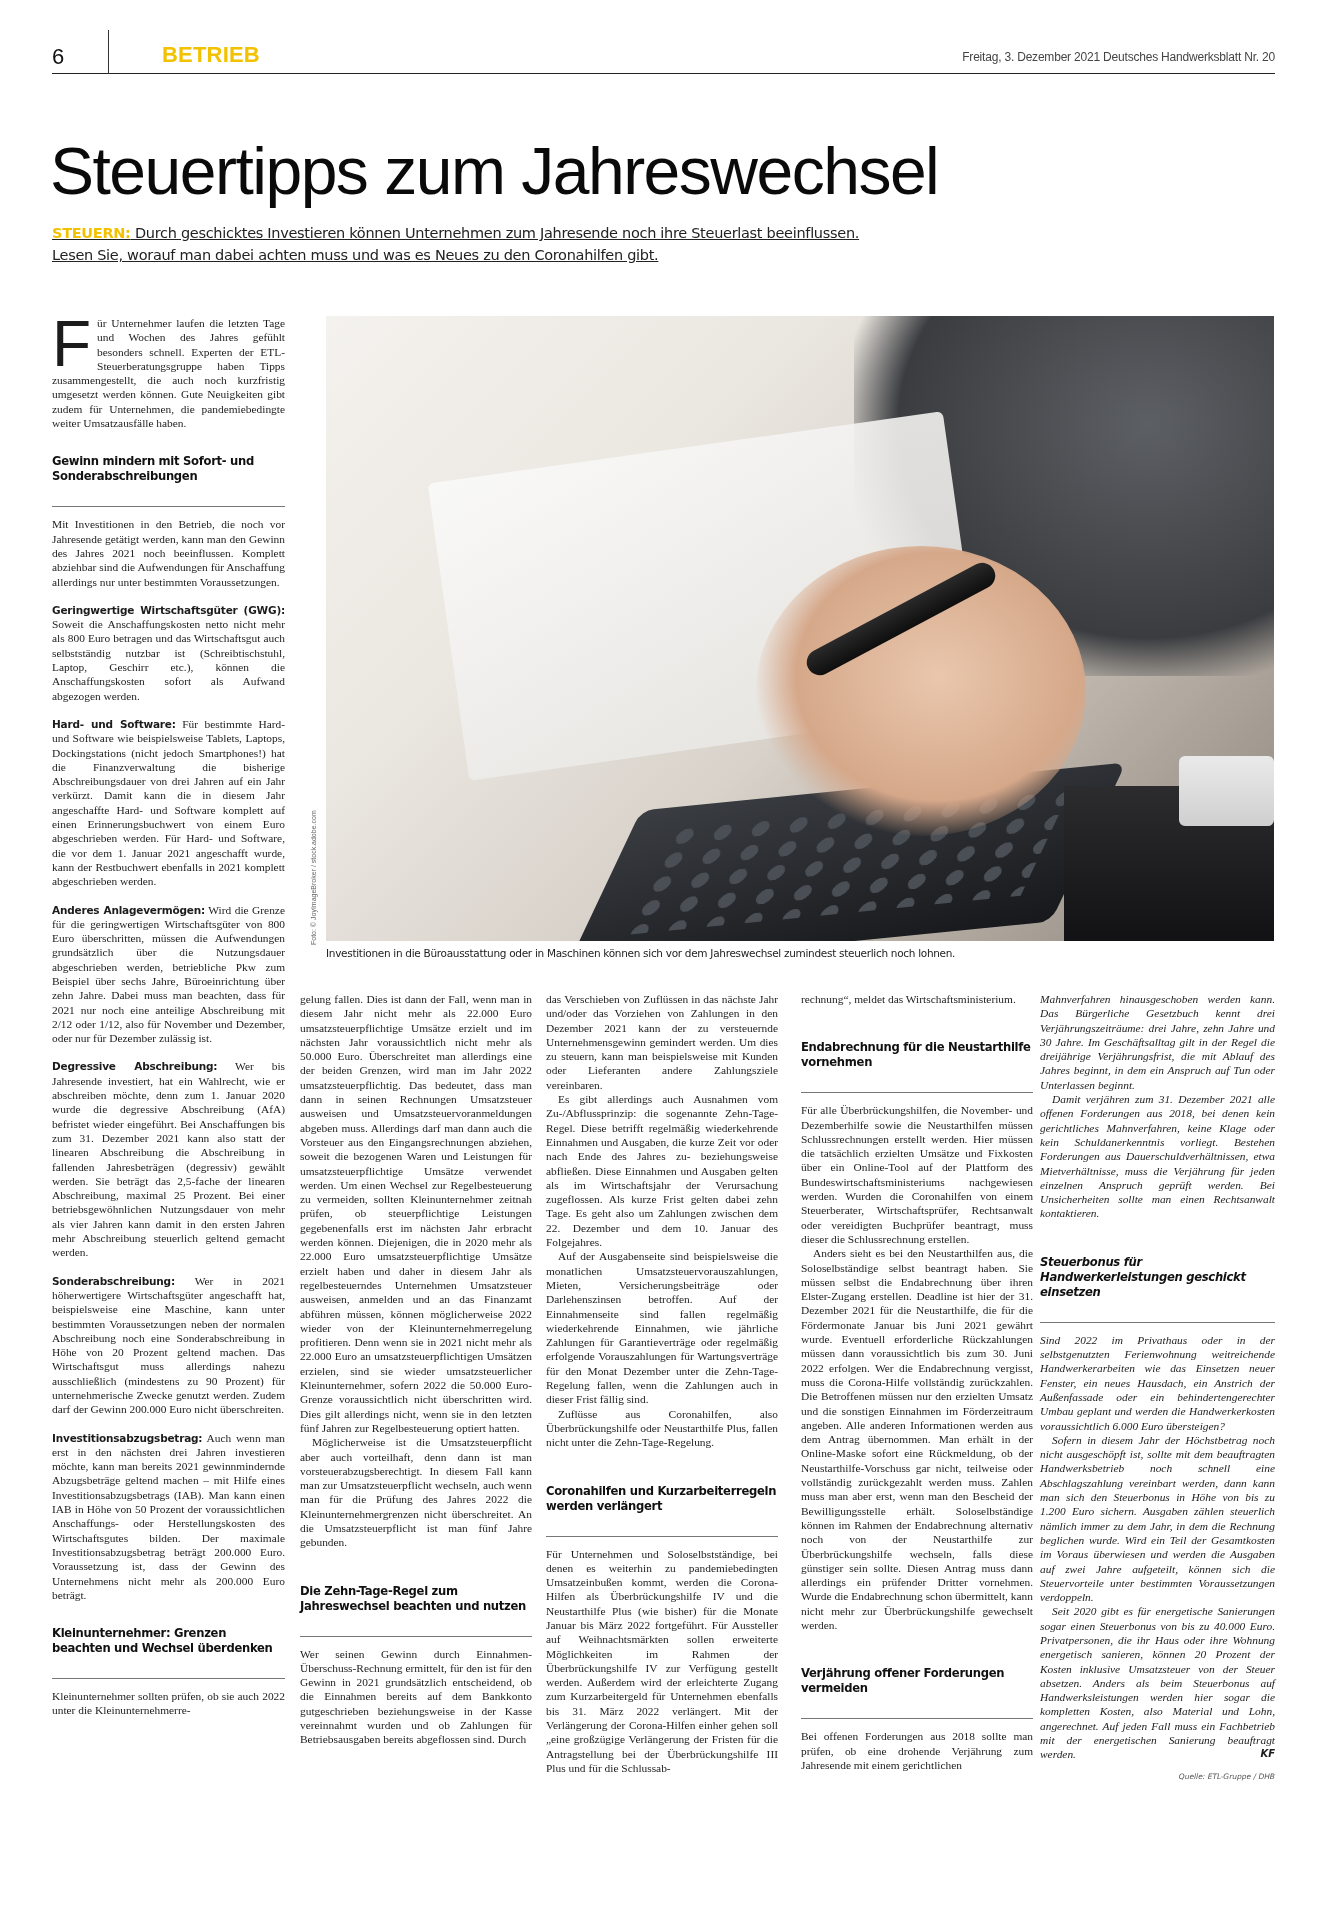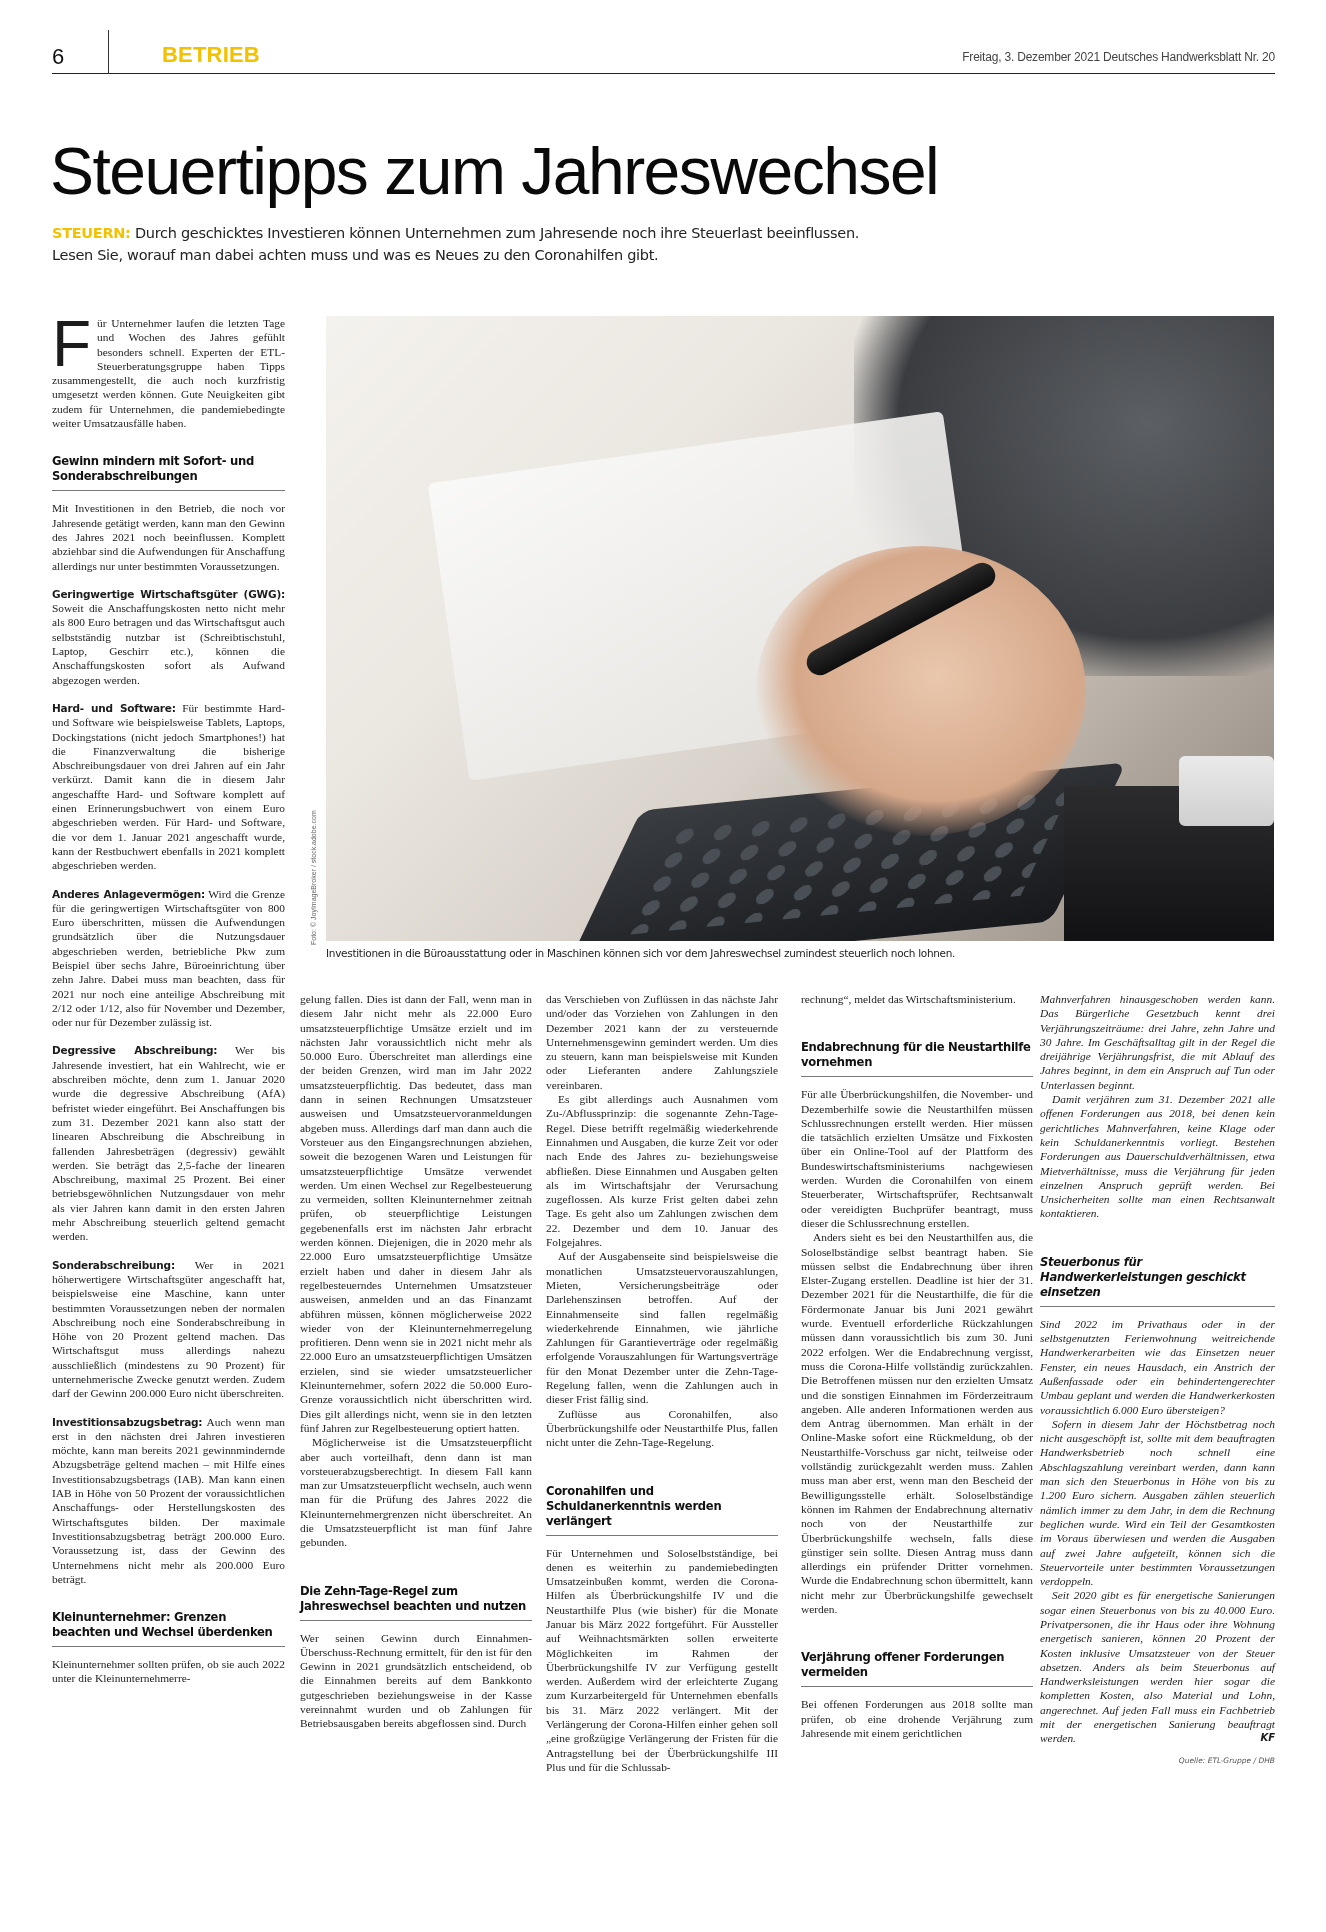--- a/index.html
+++ b/index.html
@@ -8,21 +8,21 @@
 
   
   .masthead { position: absolute; left: 52px; top: 38px; width: 1223px; height: 36px; border-bottom: 1.5px solid #222; }
   .page-num { position: absolute; left: 0; top: 6px; font-family: "Liberation Sans", sans-serif; font-size: 22px; color: #111; }
   .vbar { position: absolute; left: 56px; top: -8px; width: 1px; height: 44px; background: #333; }
   .section { position: absolute; left: 70px; top: 4px; font-family: "Liberation Sans", sans-serif; font-size: 22px; font-weight: bold; color: #f2c200; letter-spacing: 0.2px; margin-left: 40px; }
   .issue { position: absolute; right: 0; top: 12px; font-family: "Liberation Sans", sans-serif; font-size: 12px; color: #444; letter-spacing: -0.2px; }
   .issue span { }
 
   .headline { position: absolute; left: 50px; top: 133px; font-family: "Liberation Sans", sans-serif; font-size: 66px; font-weight: normal; letter-spacing: -1.5px; color: #0a0a0a; }
-  .deck { position: absolute; left: 52px; top: 222px; width: 1000px; font-family: "DejaVu Sans", sans-serif; font-size: 14.5px; line-height: 22px; color: #222; letter-spacing: -0.3px; }
+  .deck { position: absolute; left: 52px; top: 222px; width: 1000px; font-family: "DejaVu Sans", sans-serif; font-size: 14.5px; line-height: 22px; color: #222; letter-spacing: -0.3px; text-decoration: underline; }
   .deck .kicker { color: #f2c200; font-weight: bold; }
 
   
   .photo { position: absolute; left: 326px; top: 316px; width: 948px; height: 625px; overflow: hidden;
     background: linear-gradient(135deg, #f4f2ee 0%, #ebe7e1 30%, #d8d2ca 55%, #b8b0a6 75%, #8a817a 100%); }
   .photo .shirt { position: absolute; right: 0; top: 0; width: 420px; height: 360px; background: radial-gradient(ellipse at 70% 30%, #5c5f63 0%, #3a3c40 60%, transparent 75%); }
   .photo .paper { position: absolute; left: 120px; top: 130px; width: 520px; height: 300px; background: linear-gradient(160deg, #fafafa, #e6e4e0); transform: rotate(-8deg); border-radius: 6px; opacity: 0.9; }
   .photo .calc { position: absolute; left: 290px; top: 470px; width: 460px; height: 160px; background: linear-gradient(170deg, #3a3d42, #16181b); transform: skewX(-30deg) rotate(-6deg); border-radius: 12px; }
   .photo .keys { position: absolute; left: 330px; top: 490px; width: 380px; height: 110px; transform: skewX(-30deg) rotate(-6deg);
     background-image: radial-gradient(circle, #4a4e55 35%, transparent 36%); background-size: 36px 24px; }
@@ -32,21 +32,21 @@
   .photo .phone { position: absolute; right: 0; top: 440px; width: 95px; height: 70px; background: linear-gradient(180deg, #eaeaea, #cfcfcf); border-radius: 6px; }
   .credit { position: absolute; left: 310px; top: 945px; transform: rotate(-90deg); transform-origin: left top; font-family: "Liberation Sans", sans-serif; font-size: 7px; color: #666; white-space: nowrap; }
   .caption { position: absolute; left: 326px; top: 947px; width: 950px; font-family: "DejaVu Sans", sans-serif; font-size: 10.5px; color: #222; letter-spacing: -0.3px; }
 
   
   .col { position: absolute; font-size: 11.4px; line-height: 14.3px; text-align: justify; hyphens: manual; color: #1c1c1c; }
   .col p { margin-bottom: 14px; }
   .col p.cont { margin-bottom: 0; }
   .col p.ind { text-indent: 12px; margin-bottom: 0; }
   .col b.lead { font-family: "DejaVu Sans", sans-serif; font-weight: bold; font-size: 10.5px; letter-spacing: -0.2px; }
-  .sub { font-family: "DejaVu Sans", sans-serif; font-weight: bold; font-size: 11.6px; line-height: 15px; text-align: left; padding-bottom: 6px; border-bottom: 1px solid #777; margin-bottom: 10px; letter-spacing: -0.3px; color: #111; }
+  .sub { font-family: "DejaVu Sans", sans-serif; font-weight: bold; font-size: 11.6px; line-height: 15px; text-align: left; padding-bottom: 22px; border-bottom: 1px solid #777; margin-bottom: 10px; letter-spacing: -0.3px; color: #111; }
   .sub.spaced { margin-top: 34px; }
   .dropcap { float: left; font-family: "Liberation Sans", sans-serif; font-size: 64px; line-height: 52px; padding-right: 6px; margin-top: 2px; font-weight: normal; }
   .sign { float: right; font-family: "DejaVu Sans", sans-serif; font-weight: bold; font-size: 10px; }
   .source { font-family: "DejaVu Sans", sans-serif; font-size: 7.5px; color: #555; text-align: right; margin-top: 8px; }
 
   #c1 { left: 52px; top: 316px; width: 233px; }
   #c2 { left: 300px; top: 992px; width: 232px; }
   #c3 { left: 546px; top: 992px; width: 232px; }
   #c4 { left: 793px; top: 992px; width: 232px; margin-left: 8px; }
   #c5 { left: 1040px; top: 992px; width: 235px; font-style: italic; }
@@ -104,21 +104,21 @@
   <p class="ind">Möglicherweise ist die Umsatzsteuerpflicht aber auch vorteilhaft, denn dann ist man vorsteuerabzugsberechtigt. In diesem Fall kann man zur Umsatzsteuerpflicht wechseln, auch wenn man für die Prüfung des Jahres 2022 die Kleinunternehmergrenzen nicht überschreitet. An die Umsatzsteuerpflicht ist man fünf Jahre gebunden.</p>
   <div class="sub spaced">Die Zehn-Tage-Regel zum Jahreswechsel beachten und nutzen</div>
   <p class="cont">Wer seinen Gewinn durch Einnahmen-Überschuss-Rechnung ermittelt, für den ist für den Gewinn in 2021 grundsätzlich entscheidend, ob die Einnahmen bereits auf dem Bankkonto gutgeschrieben beziehungsweise in der Kasse vereinnahmt wurden und ob Zahlungen für Betriebsausgaben bereits abgeflossen sind. Durch</p>
 </div>
 
 <div class="col" id="c3">
   <p class="cont">das Verschieben von Zuflüssen in das nächste Jahr und/oder das Vorziehen von Zahlungen in den Dezember 2021 kann der zu versteuernde Unternehmensgewinn gemindert werden. Um dies zu steuern, kann man beispielsweise mit Kunden oder Lieferanten andere Zahlungsziele vereinbaren.</p>
   <p class="ind">Es gibt allerdings auch Ausnahmen vom Zu-/Abflussprinzip: die sogenannte Zehn-Tage-Regel. Diese betrifft regelmäßig wiederkehrende Einnahmen und Ausgaben, die kurze Zeit vor oder nach Ende des Jahres zu- beziehungsweise abfließen. Diese Einnahmen und Ausgaben gelten als im Wirtschaftsjahr der Verursachung zugeflossen. Als kurze Frist gelten dabei zehn Tage. Es geht also um Zahlungen zwischen dem 22. Dezember und dem 10. Januar des Folgejahres.</p>
   <p class="ind">Auf der Ausgabenseite sind beispielsweise die monatlichen Umsatzsteuervorauszahlungen, Mieten, Versicherungsbeiträge oder Darlehenszinsen betroffen. Auf der Einnahmenseite sind fallen regelmäßig wiederkehrende Einnahmen, wie jährliche Zahlungen für Garantieverträge oder regelmäßig erfolgende Vorauszahlungen für Wartungsverträge für den Monat Dezember unter die Zehn-Tage-Regelung fallen, wenn die Zahlungen auch in dieser Frist fällig sind.</p>
   <p class="ind">Zuflüsse aus Coronahilfen, also Überbrückungshilfe oder Neustarthilfe Plus, fallen nicht unter die Zehn-Tage-Regelung.</p>
-  <div class="sub spaced">Coronahilfen und Schuldanerkenntnis werden verlängert</div>
+  <div class="sub spaced">Coronahilfen und Kurzarbeiterregeln werden verlängert</div>
   <p class="cont">Für Unternehmen und Soloselbstständige, bei denen es weiterhin zu pandemiebedingten Umsatzeinbußen kommt, werden die Corona-Hilfen als Überbrückungshilfe IV und die Neustarthilfe Plus (wie bisher) für die Monate Januar bis März 2022 fortgeführt. Für Aussteller auf Weihnachtsmärkten sollen erweiterte Möglichkeiten im Rahmen der Überbrückungshilfe IV zur Verfügung gestellt werden. Außerdem wird der erleichterte Zugang zum Kurzarbeitergeld für Unternehmen ebenfalls bis 31. März 2022 verlängert. Mit der Verlängerung der Corona-Hilfen einher gehen soll „eine großzügige Verlängerung der Fristen für die Antragstellung bei der Überbrückungshilfe III Plus und für die Schlussab-</p>
 </div>
 
 <div class="col" id="c4">
   <p class="cont">rechnung“, meldet das Wirtschaftsministerium.</p>
   <div class="sub spaced">Endabrechnung für die Neustarthilfe vornehmen</div>
   <p class="cont">Für alle Überbrückungshilfen, die November- und Dezemberhilfe sowie die Neustarthilfen müssen Schlussrechnungen erstellt werden. Hier müssen die tatsächlich erzielten Umsätze und Fixkosten über ein Online-Tool auf der Plattform des Bundeswirtschaftsministeriums nachgewiesen werden. Wurden die Coronahilfen von einem Steuerberater, Wirtschaftsprüfer, Rechtsanwalt oder vereidigten Buchprüfer beantragt, muss dieser die Schlussrechnung erstellen.</p>
   <p class="ind">Anders sieht es bei den Neustarthilfen aus, die Soloselbständige selbst beantragt haben. Sie müssen selbst die Endabrechnung über ihren Elster-Zugang erstellen. Deadline ist hier der 31. Dezember 2021 für die Neustarthilfe, die für die Fördermonate Januar bis Juni 2021 gewährt wurde. Eventuell erforderliche Rückzahlungen müssen dann voraussichtlich bis zum 30. Juni 2022 erfolgen. Wer die Endabrechnung vergisst, muss die Corona-Hilfe vollständig zurückzahlen. Die Betroffenen müssen nur den erzielten Umsatz und die sonstigen Einnahmen im Förderzeitraum angeben. Alle anderen Informationen werden aus dem Antrag übernommen. Man erhält in der Online-Maske sofort eine Rückmeldung, ob der Neustarthilfe-Vorschuss gar nicht, teilweise oder vollständig zurückgezahlt werden muss. Zahlen muss man aber erst, wenn man den Bescheid der Bewilligungsstelle erhält. Soloselbständige können im Rahmen der Endabrechnung alternativ noch von der Neustarthilfe zur Überbrückungshilfe wechseln, falls diese günstiger sein sollte. Diesen Antrag muss dann allerdings ein prüfender Dritter vornehmen. Wurde die Endabrechnung schon übermittelt, kann nicht mehr zur Überbrückungshilfe gewechselt werden.</p>
   <div class="sub spaced">Verjährung offener Forderungen vermeiden</div>
   <p class="cont">Bei offenen Forderungen aus 2018 sollte man prüfen, ob eine drohende Verjährung zum Jahresende mit einem gerichtlichen</p>

